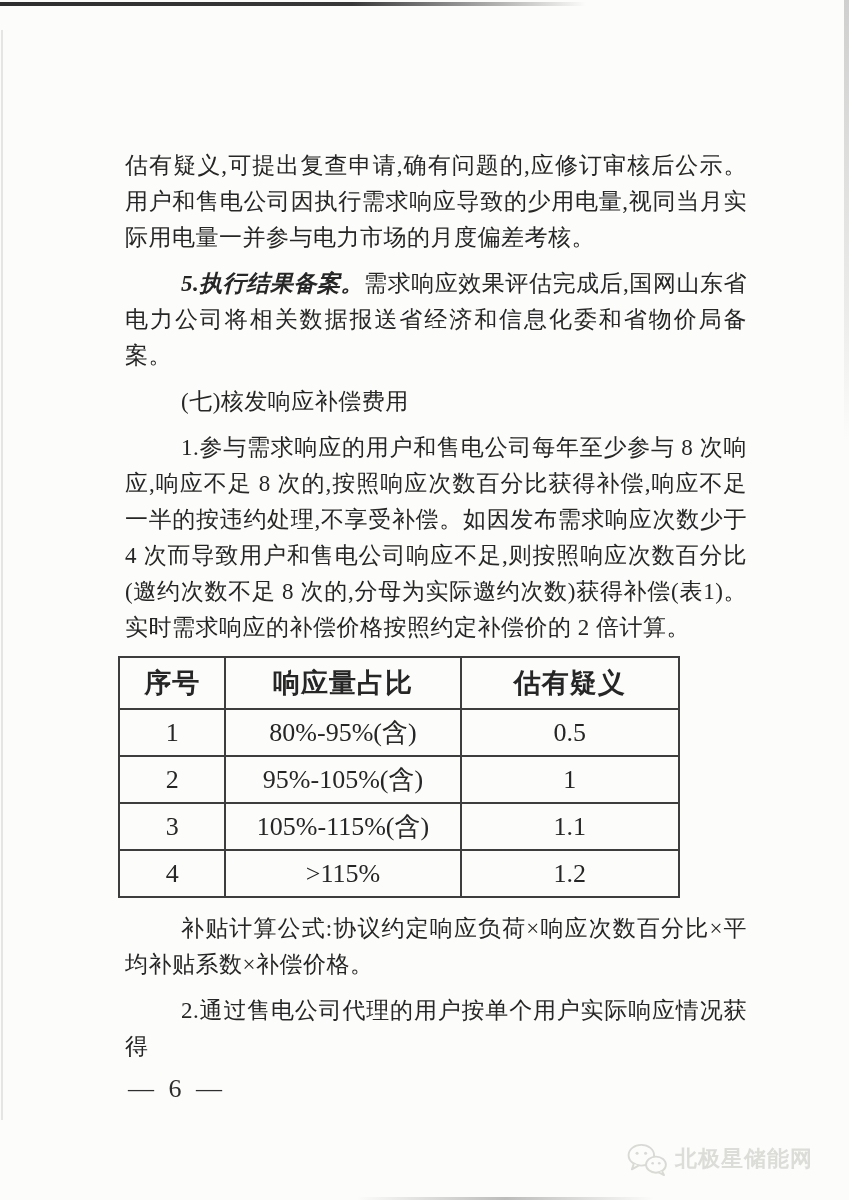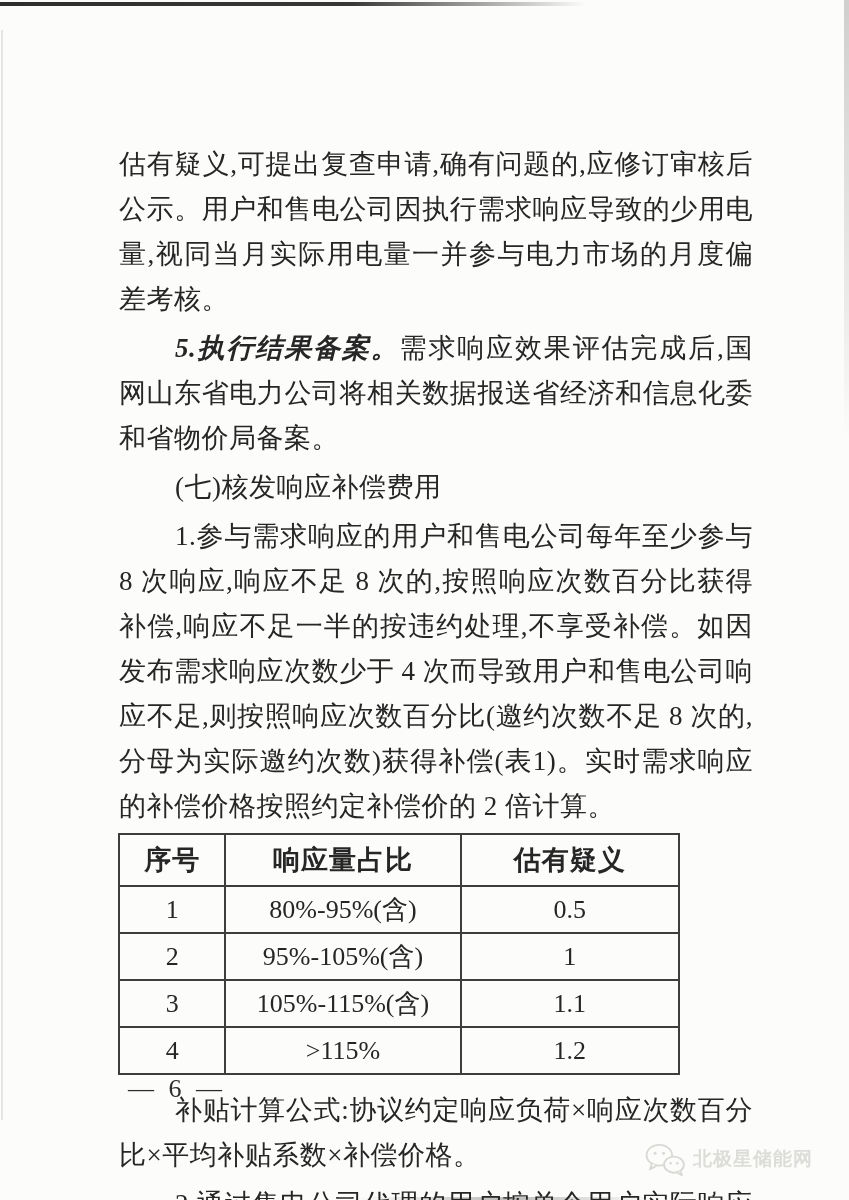--- a/index.html
+++ b/index.html
@@ -36,23 +36,23 @@
     background: linear-gradient(to bottom, rgba(140,140,140,0.40), rgba(160,160,160,0.18) 70%, rgba(170,170,170,0));
   }
 
   .content {
     position: absolute;
     top: 138px; left: 115px;
     width: 642px;
   }
 
   .para {
-    margin: 4px;
-    font-size: 27px;
-    line-height: 45px;
+    margin: 10px;
+    font-size: 23px;
+    line-height: 36px;
     text-align: justify;
     text-indent: 56px;
     letter-spacing: 0.5px;
   }
   .para.no-indent { text-indent: 0; }
   .para b { font-weight: 700; font-style: italic; }
 
   .table-title {
     margin: 4px 0 10px 0;
     font-size: 27px;
@@ -96,21 +96,21 @@
     font-size: 26px;
     letter-spacing: 4px;
     color: #2e2e2e;
   }
 
   .watermark {
     position: absolute;
     right: 36px; bottom: 24px;
     display: flex; align-items: center; gap: 7px;
     color: #dcdcd8;
-    font-size: 19px;
+    font-size: 22px;
     font-weight: 700;
     letter-spacing: 1px;
     user-select: none;
   }
   .watermark svg { display: block; }
 </style>
 </head>
 <body>
 
 <div class="page">

